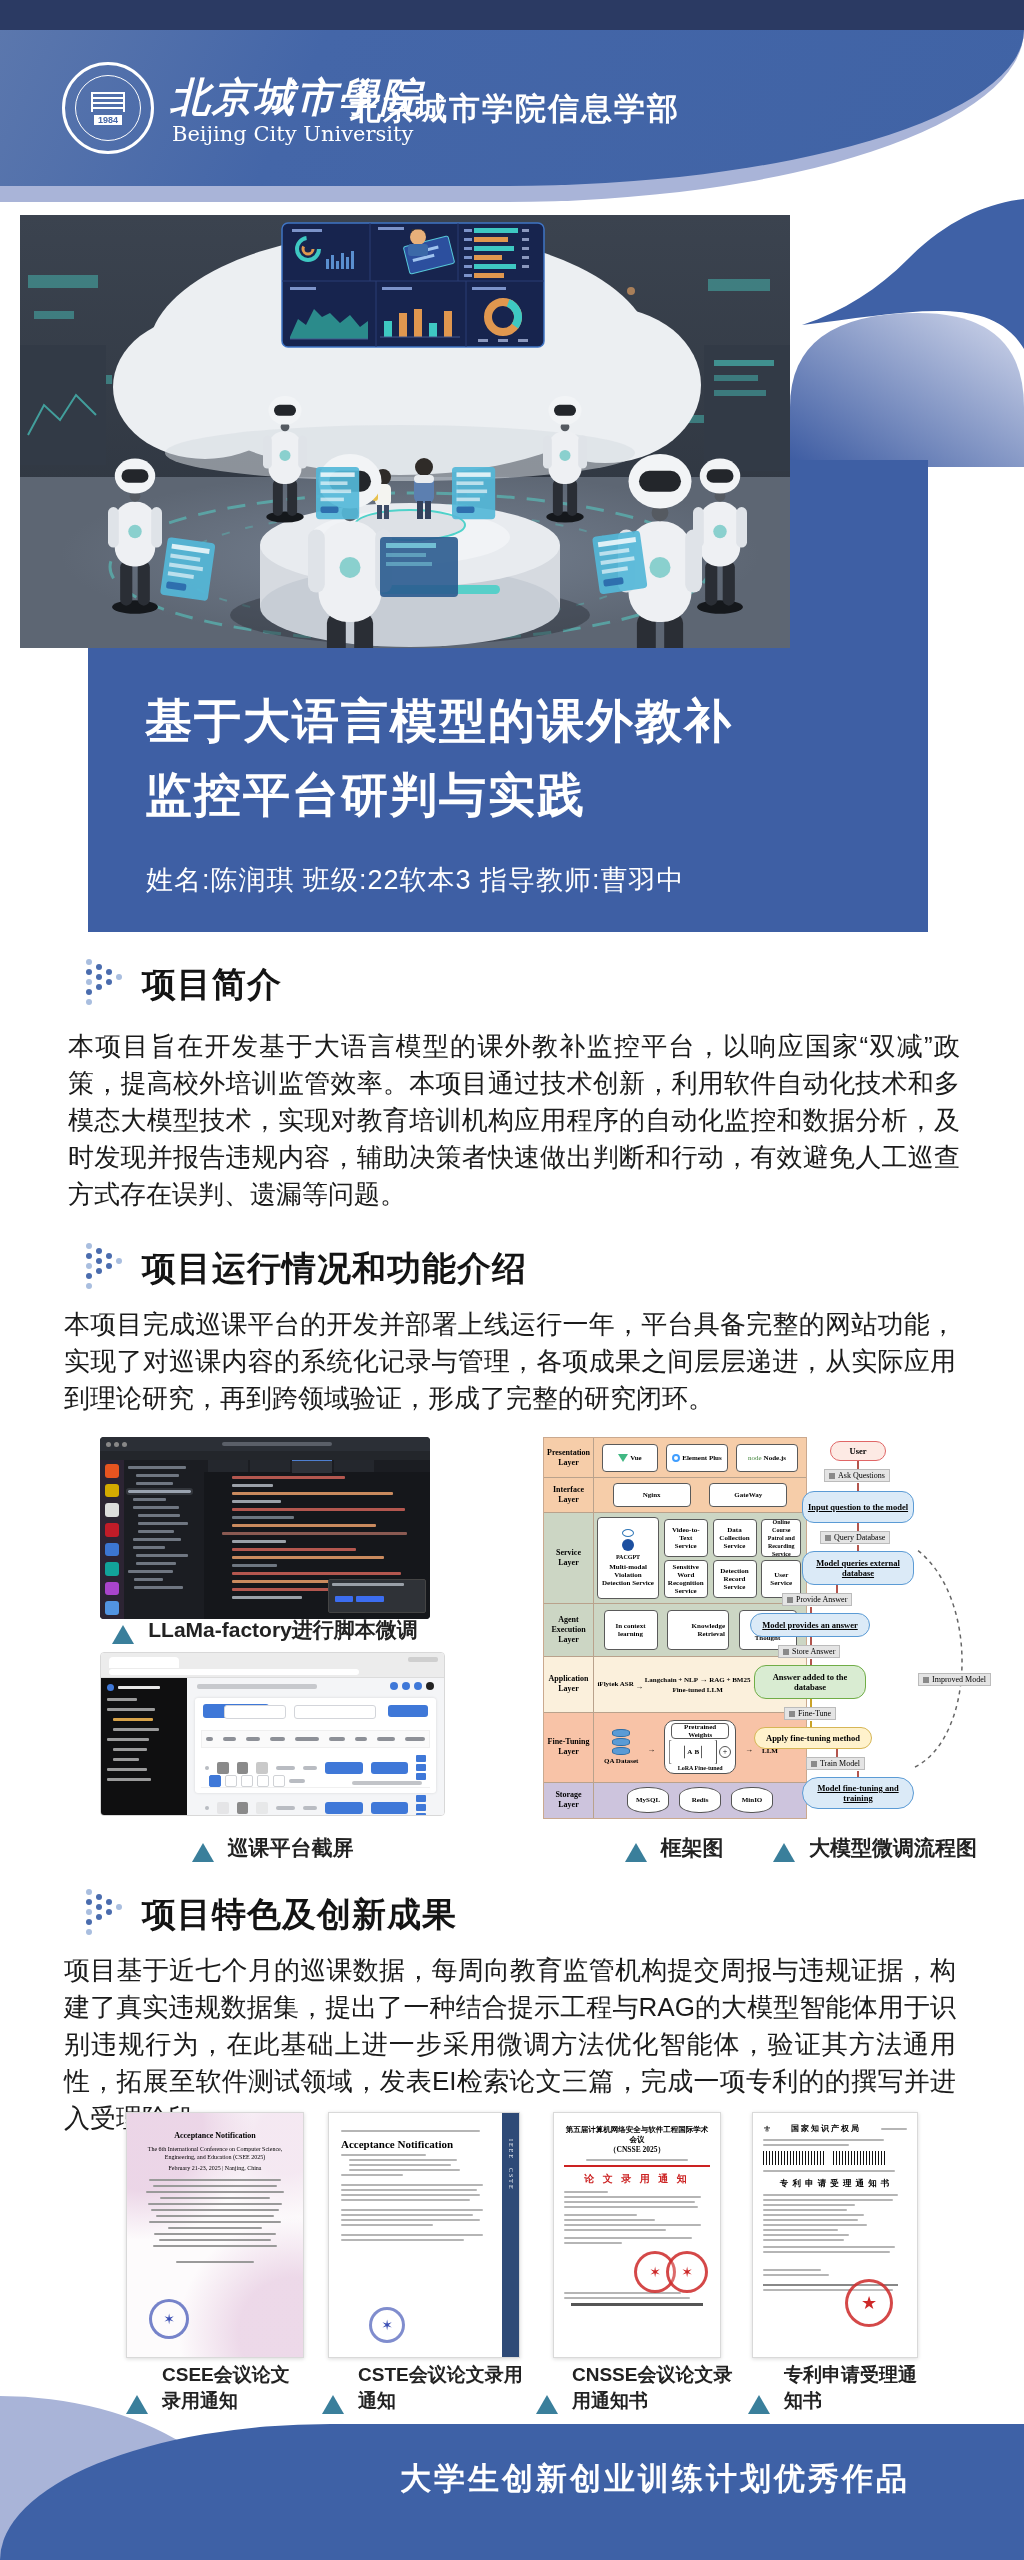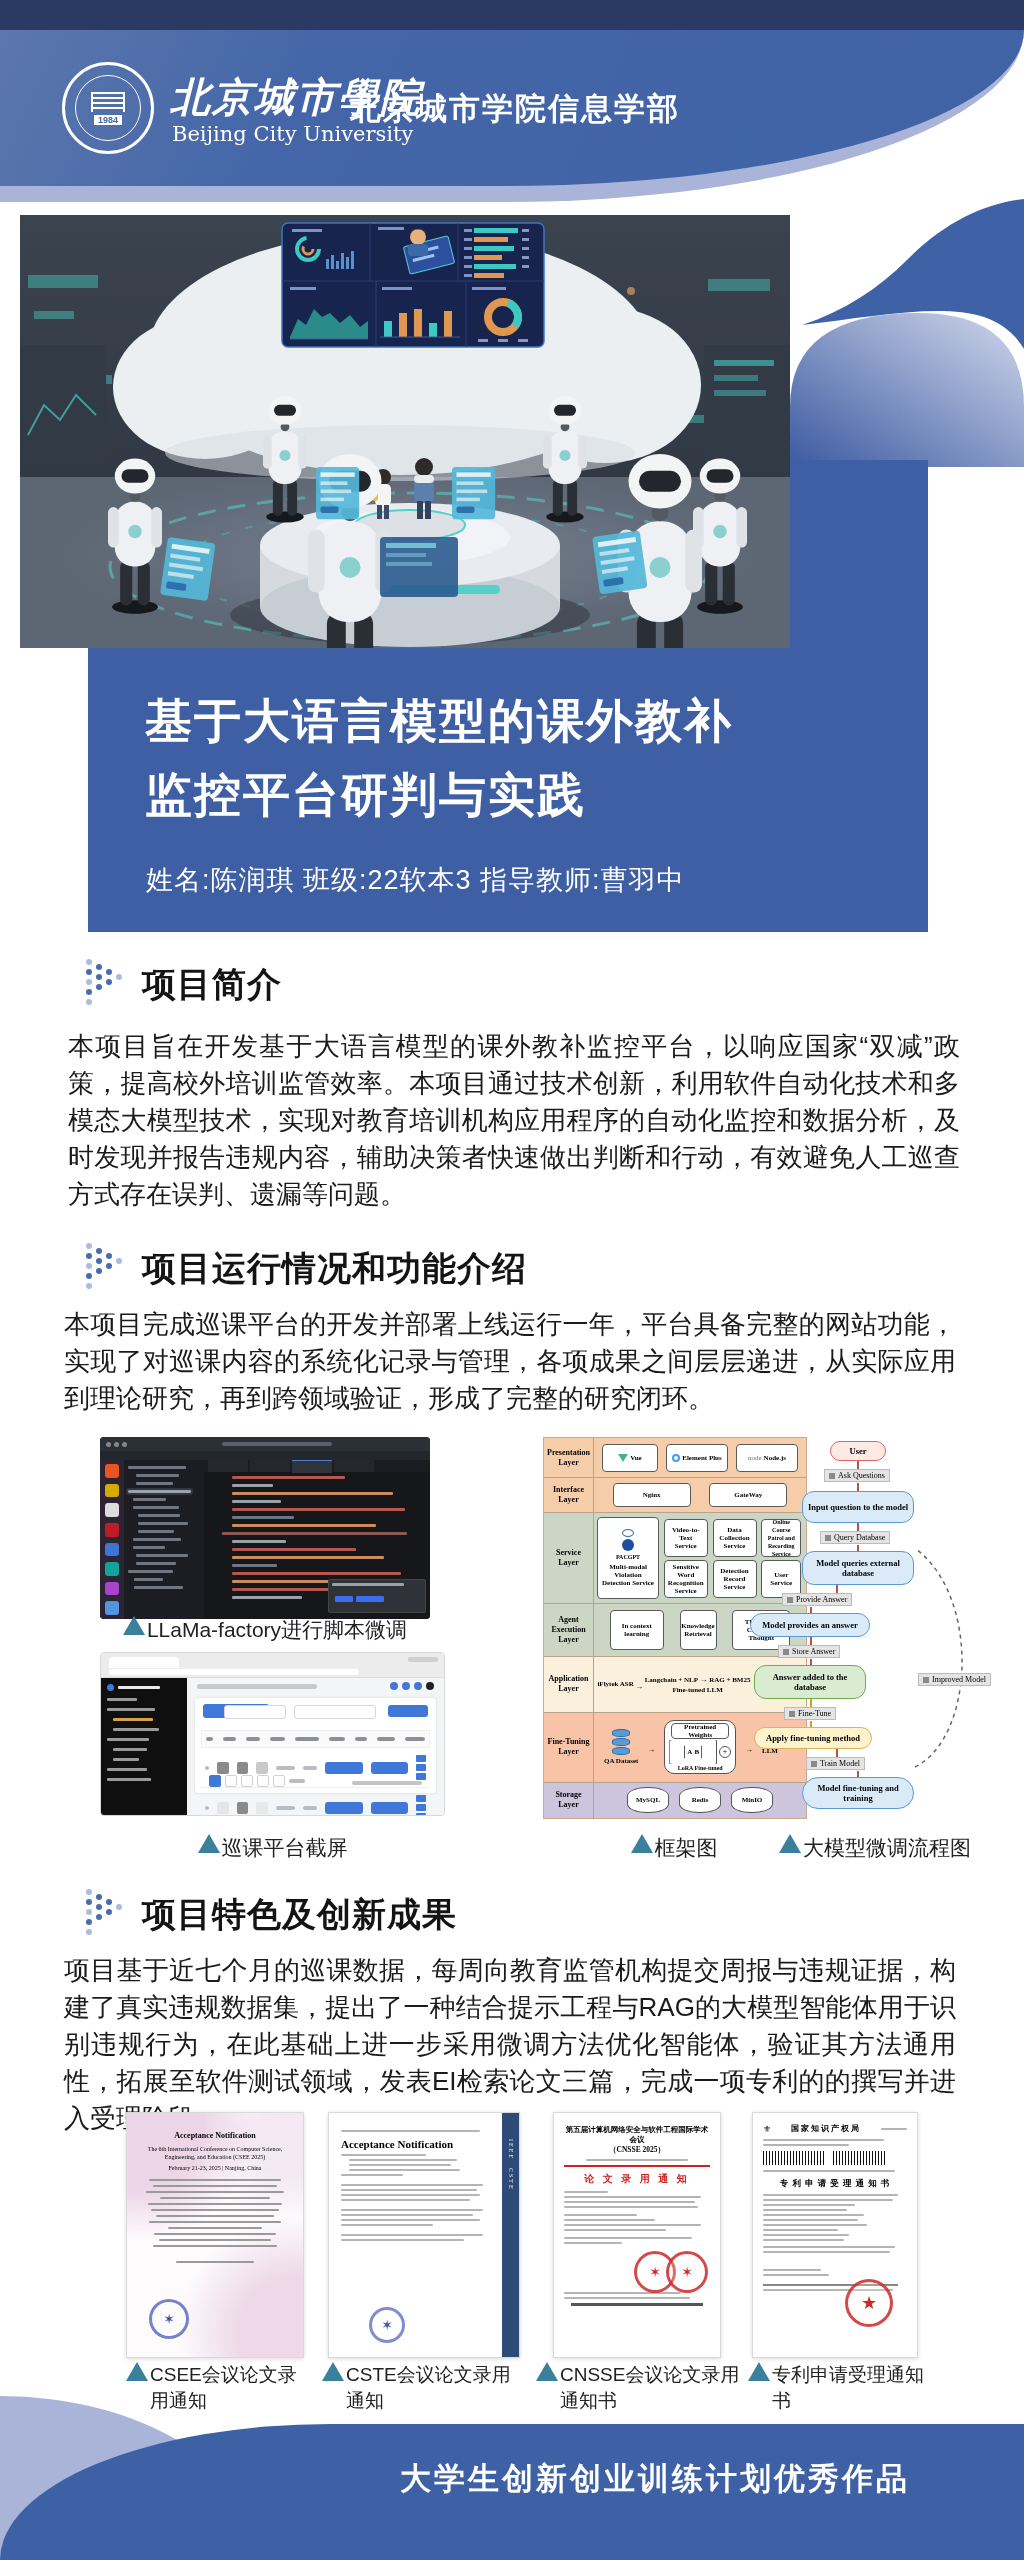--- a/index.html
+++ b/index.html
@@ -29,21 +29,21 @@
   
   .titleblock{left:88px;top:648px;width:840px;height:284px;background:#3e5fa4;}
   .tit{left:145px;top:684px;width:760px;font-size:47px;font-weight:bold;color:#fff;
     letter-spacing:2px;line-height:74px;}
   .author{left:146px;top:862px;width:760px;font-size:27px;color:#fff;letter-spacing:1px;}
   
   .sechead{font-size:34px;font-weight:bold;color:#141414;letter-spacing:1px;}
   .para{width:892px;font-size:26px;line-height:37px;color:#1b1b1b;text-align:justify;}
   .dots-icon{width:40px;height:52px;}
   
-  .cap{display:flex;align-items:flex-start;justify-content:center;gap:2px;}
+  .cap{display:flex;align-items:flex-end;justify-content:center;gap:14px;font-weight:bold;}
   .tri{width:0;height:0;border-left:11px solid transparent;border-right:11px solid transparent;
     border-bottom:19px solid #3a7f9b;}
   .cap span{font-size:21px;color:#222;}
   
   .shot{box-sizing:border-box;}
   .editor{background:#1e2126;border-radius:4px;overflow:hidden;}
   .etitle{height:14px;background:#2b2f36;display:flex;align-items:center;padding:0 6px;gap:3px;}
   .edot{width:5px;height:5px;border-radius:50%;background:#888;}
   .ebar{height:4px;background:#5a5f68;border-radius:2px;}
   .emenu{height:9px;background:#23262b;}
@@ -121,21 +121,21 @@
   .dbd{width:16px;height:6px;background:#5b9bd5;border-radius:8px/3px;border:1px solid #2e6da4;}
   .trapA{width:14px;height:22px;background:#fff;border:1px solid #555;clip-path:polygon(0 0,100% 25%,100% 75%,0 100%);}
   .trapB{width:14px;height:22px;background:#fff;border:1px solid #555;clip-path:polygon(0 25%,100% 0,100% 100%,0 75%);}
   .plus-ic{width:10px;height:10px;border:1px solid #555;border-radius:50%;font-size:8px;line-height:9px;text-align:center;}
   .arr::before{content:"\2192";font-size:8px;}
   .fw-small{font-size:7px;font-weight:bold;}
   
   .fl-node{position:absolute;border-radius:12px;font-family:"Liberation Serif",serif;
     font-size:8.5px;font-weight:bold;text-align:center;display:flex;align-items:center;
     justify-content:center;line-height:10px;padding:2px 4px;box-sizing:border-box;}
-  .n-blue{background:#dbeaf7;border:1px solid #5b9bd5;}
+  .n-blue{background:#dbeaf7;border:1px solid #5b9bd5;text-decoration:underline;}
   .n-green{background:#d9ecd2;border:1px solid #70ad47;}
   .n-yellow{background:#fff2cc;border:1px solid #d6b656;}
   .n-user{background:#fdeae4;border:1.5px solid #e06666;border-radius:10px;}
   .fl-chip{position:absolute;background:#e4e4e4;border:1px solid #bbb;font-size:8px;
     font-family:"Liberation Serif",serif;padding:1px 4px;display:flex;align-items:center;gap:3px;white-space:nowrap;}
   .fl-chip::before{content:"";width:6px;height:6px;background:#8a8a8a;display:inline-block;}
   .fl-line{position:absolute;width:2px;background:#b3554d;}
   
   .cert{background:#fff;border:1px solid #d9d9d9;box-shadow:0 1px 4px rgba(0,0,0,.15);
     box-sizing:border-box;overflow:hidden;font-family:"Liberation Serif",serif;}
@@ -656,21 +656,21 @@
           </div>
         </div>
       </div>
     </div>
     <div class="fwrow" style="height:52px;">
       <div class="fwlabel bg-sage">Agent Execution Layer</div>
       <div class="fwbody bg-sage">
         <div class="fwbox" style="width:54px;height:40px;">
             <span>In context learning</span>
           </div>
-        <div class="fwbox" style="width:37px;height:40px;">
+        <div class="fwbox" style="width:62px;height:40px;text-align:right;">
             <span>Knowledge Retrieval</span>
           </div>
         <div class="fwbox" style="width:58px;height:40px;">
             <span>Three-Hop Chain-of-Thought</span>
           </div>
       </div>
     </div>
     <div class="fwrow" style="height:56px;">
       <div class="fwlabel bg-cream">Application Layer</div>
       <div class="fwbody bg-cream" style="gap:1px;">

